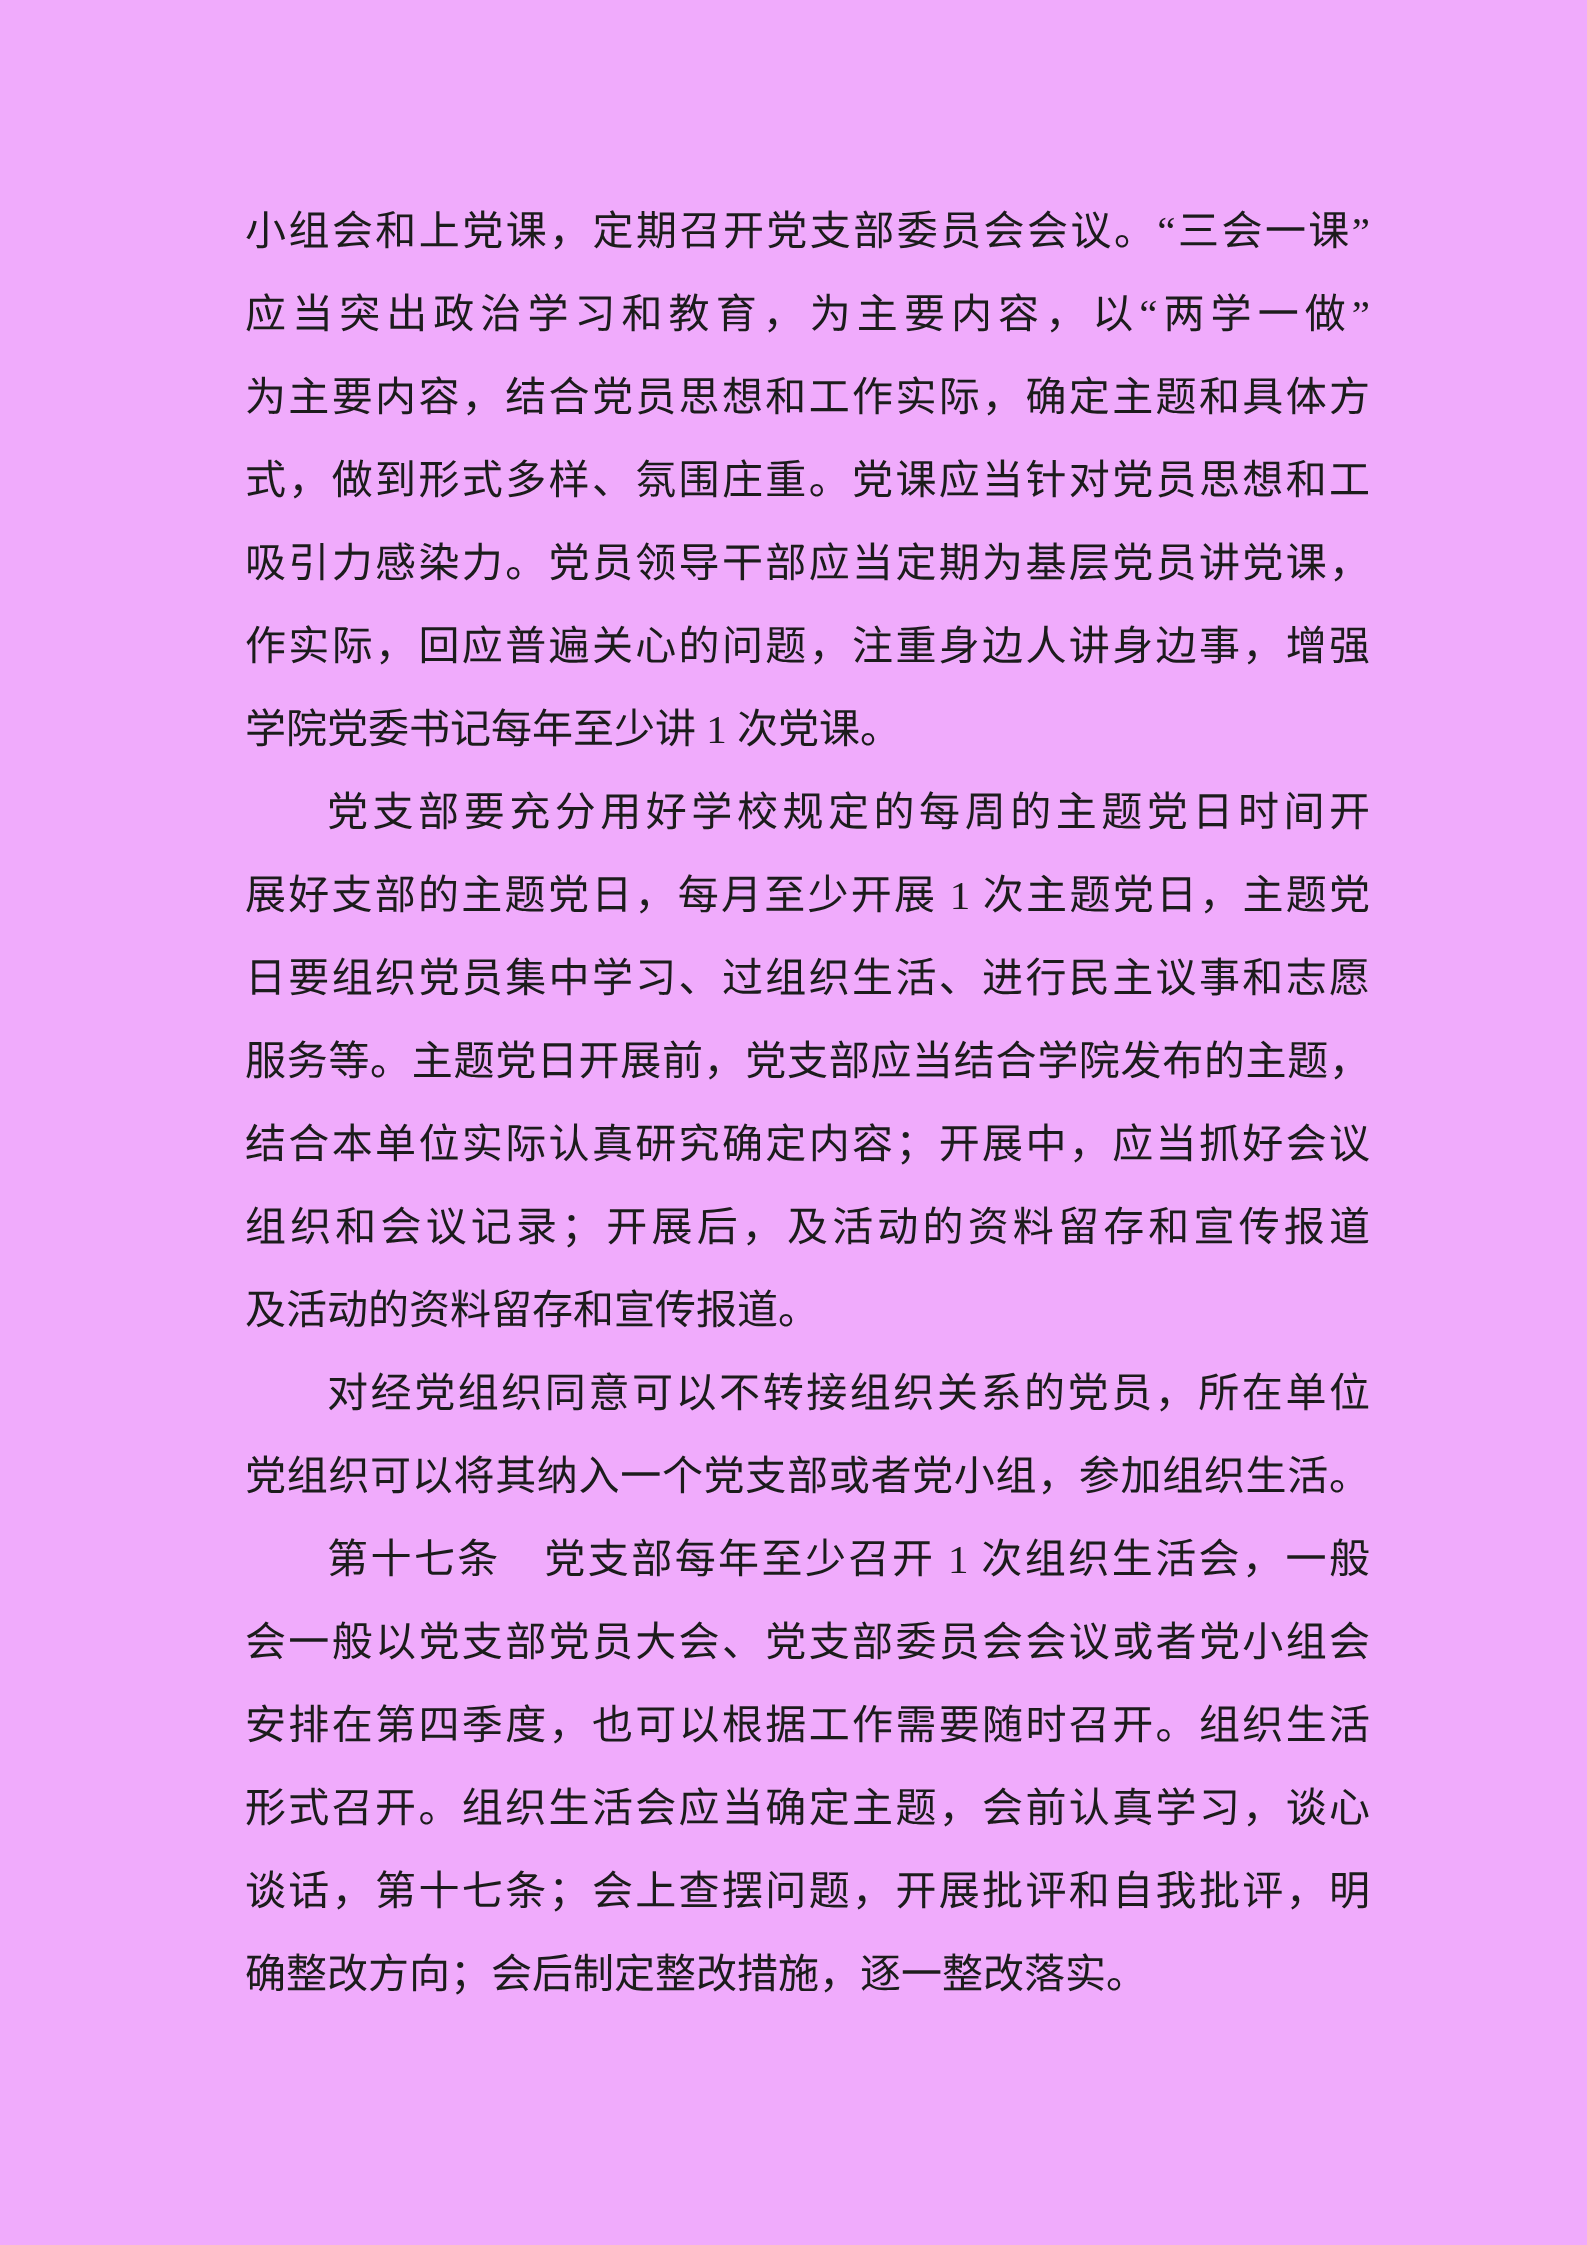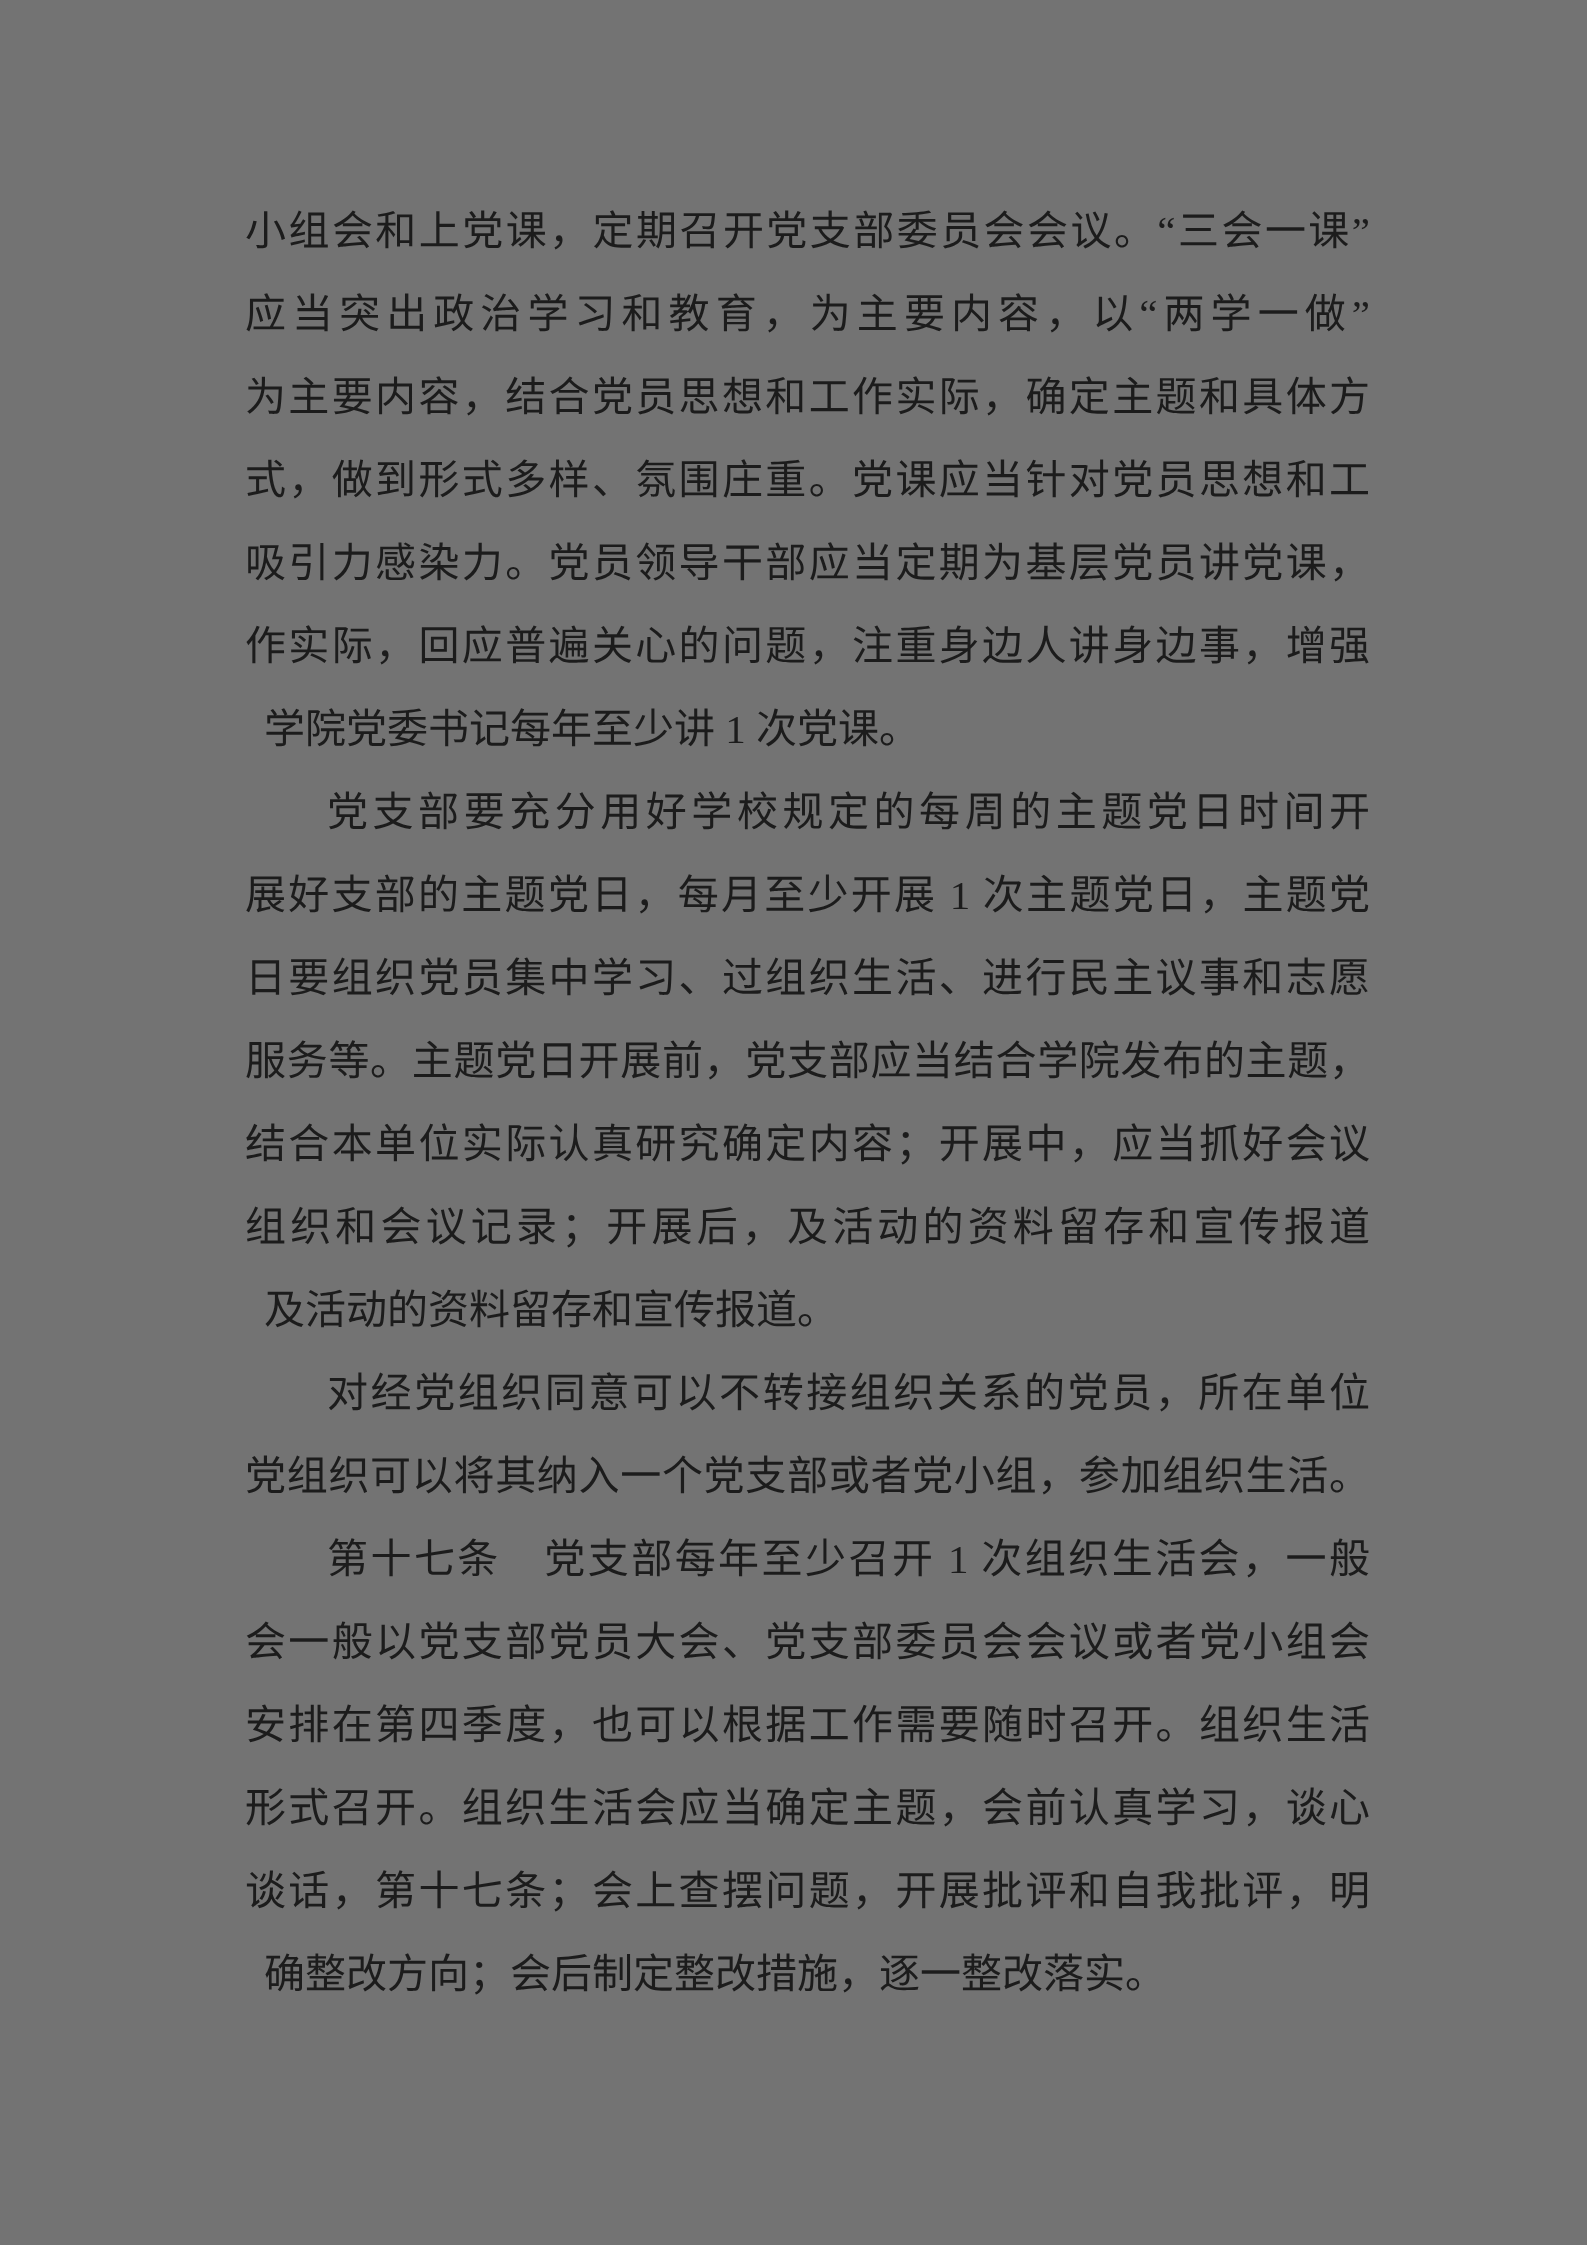--- a/index.html
+++ b/index.html
@@ -11,21 +11,21 @@
   body {
     width: 1587px;
     height: 2245px;
     overflow: hidden;
   }
   .page {
     box-sizing: border-box;
     width: 1587px;
     height: 2245px;
     padding: 190px 217px 0 245px;
-    background: #737373;
+    background: #f0abfc;
     font-family: "Liberation Serif", "DejaVu Serif", serif;
     color: #1c1c1c;
   }
   .para {
     margin: 0;
     padding: 0;
   }
   .line {
     font-size: 41px;
     height: 83px;
@@ -37,21 +37,20 @@
   
   .fill {
     text-align: justify;
     text-align-last: justify;
     text-justify: inter-character;
   }
   
   .end {
     text-align: left;
     text-align-last: left;
-    margin-left: 19px;
   }
   
   .indent {
     text-indent: 82px;
   }
 </style>
 </head>
 <body>
 
 <div class="page">

